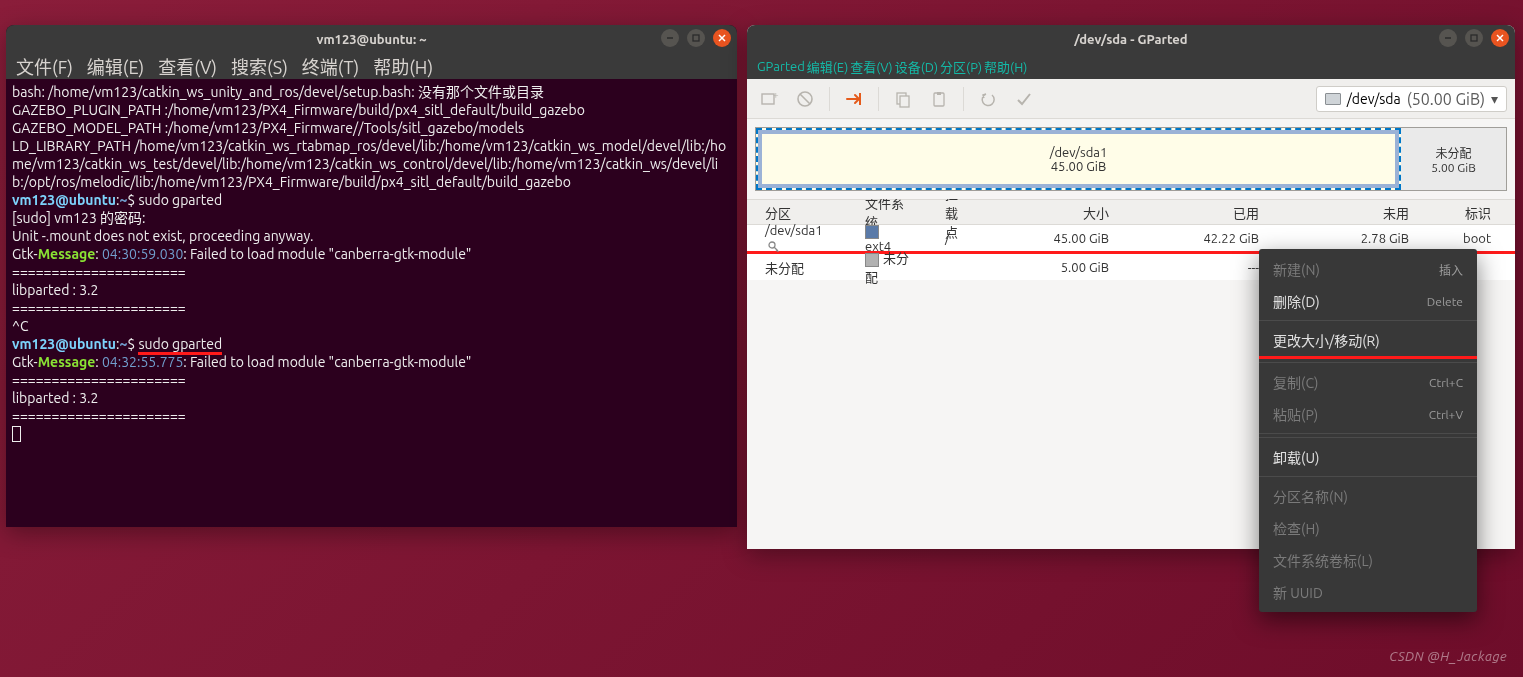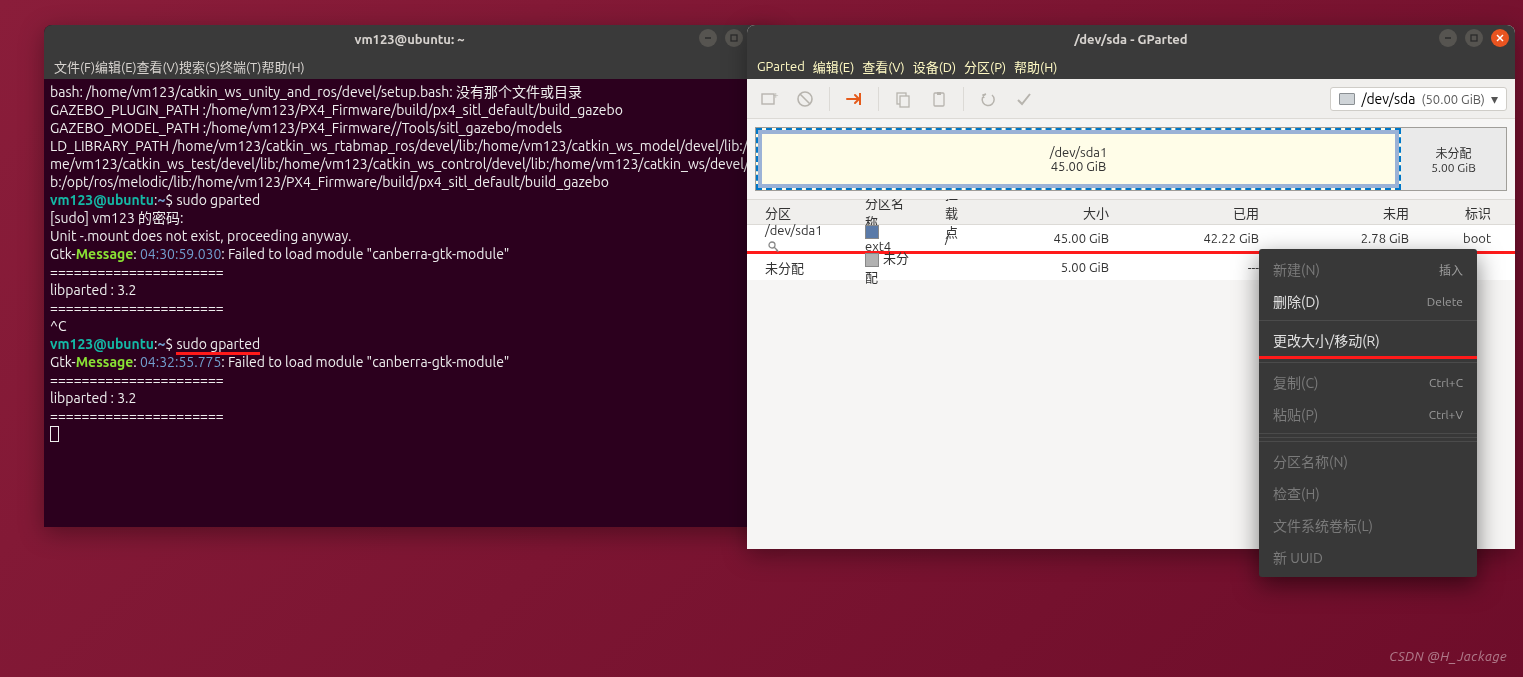--- a/index.html
+++ b/index.html
@@ -1,47 +1,47 @@
 <!DOCTYPE html>
 <html><head>
 <meta charset="utf-8">
 <style>
 * { margin:0; padding:0; box-sizing:border-box; font-family:"Ubuntu","Noto Sans CJK SC",sans-serif; }
 body { width:1523px; height:677px; background:linear-gradient(135deg,#8a1d3a 0%,#6e0d2a 100%); position:relative; overflow:hidden; font-size:14px; }
 
 
-.terminal-window { position:absolute; left:6px; top:25px; width:731px; height:502px; background:#2c001e; border-radius:8px 8px 0 0; box-shadow:0 6px 24px rgba(0,0,0,.35); display:flex; flex-direction:column; overflow:hidden;margin-left:38px; }
+.terminal-window { position:absolute; left:6px; top:25px; width:731px; height:502px; background:#2c001e; border-radius:8px 8px 0 0; box-shadow:0 6px 24px rgba(0,0,0,.35); display:flex; flex-direction:column; overflow:hidden; }
 .term-title-bar { height:28px; background:#3a3a3a; display:flex; align-items:center; justify-content:center; position:relative; color:#d7d3cf; font-size:13px; font-weight:600; }
 .term-title-bar .controls { position:absolute; right:6px; top:4px; display:flex; gap:8px; }
 .ctrl-btn { width:18px; height:18px; border-radius:50%; background:#565450; display:flex; align-items:center; justify-content:center; color:#2b2b2b; font-size:11px; }
 .ctrl-close { background:#e95420; color:#fff; }
-.term-menu { height:26px; background:#3a3a3a; display:flex; align-items:center; padding:0 10px; color:#d7d3cf; font-size:13px; }
+.term-menu { height:26px; background:#3a3a3a; display:flex; align-items:center; gap:14px; padding:0 10px; color:#d7d3cf; font-size:18px; }
 .term-menu span { cursor:pointer; }
 .term-body { flex:1; background:#2c001e; padding:4px 6px; font-family:"Ubuntu Mono","Courier New",monospace; font-size:14px; line-height:18px; color:#eee; white-space:pre-wrap; word-break:break-all; overflow:hidden; }
-.term-body .prompt-user { color:#14b8a6; font-weight:bold; }
+.term-body .prompt-user { color:#7dd3fc; font-weight:bold; }
 .term-body .prompt-path { color:#729fcf; font-weight:bold; }
 .term-body .msg-green { color:#8ae234; font-weight:bold; }
 .term-body .msg-time { color:#729fcf; }
 .red-under { position:relative; }
 .red-under::after{ content:""; position:absolute; left:0; right:0; bottom:-3px; height:3px; background:#ff1a1a; }
 .term-cursor { display:inline-block; width:9px; height:16px; border:1px solid #eee; vertical-align:text-bottom; }
 
 
 .gparted-window { position:absolute; left:747px; top:25px; width:768px; height:524px; background:#f6f5f4; border-radius:8px 8px 0 0; box-shadow:0 6px 24px rgba(0,0,0,.35); display:flex; flex-direction:column; overflow:hidden; }
 .gp-title-bar { height:28px; background:#3a3a3a; display:flex; align-items:center; justify-content:center; position:relative; color:#d7d3cf; font-size:13px; font-weight:600; }
 .gp-title-bar .controls { position:absolute; right:6px; top:4px; display:flex; gap:8px; }
-.gp-menu { height:26px; background:#3a3a3a; display:flex; align-items:center; gap:8px; padding:0 10px; color:#fef9c3; font-size:13px; }
+.gp-menu { height:26px; background:#3a3a3a; display:flex; align-items:center; gap:2px; padding:0 10px; color:#14b8a6; font-size:13px; }
 .gp-menu span{ cursor:pointer; }
 .gp-toolbar { height:40px; background:#f0efed; border-bottom:1px solid #dcdad6; display:flex; align-items:center; padding:0 8px; gap:8px; }
 .tb-btn { width:28px; height:28px; display:flex; align-items:center; justify-content:center; color:#9b9892; border-radius:3px; }
 .tb-btn.active{ color:#e55b1b; }
 .tb-sep { width:1px; height:24px; background:#dcdad6; margin:0 2px; }
 .dev-select{ margin-left:auto; display:flex; align-items:center; gap:6px; border:1px solid #cfcdc8; background:#fff; padding:3px 8px; border-radius:3px; }
 .dev-select .dsk{ width:16px; height:12px; background:#cfd4d8; border:1px solid #8a8f93; border-radius:1px; }
-.dev-select .sz{ color:#5a5a5a; font-size:13px; }
+.dev-select .sz{ color:#5a5a5a; font-size:16px; }
 .dev-select .chev{ color:#555; }
 
 .disk-map { margin:8px; height:64px; border:1px solid #a09e99; display:flex; position:relative; }
 .dmap-main{ flex:0 0 86%; background:#fffde8; border:2px dashed #0077c8; display:flex; flex-direction:column; align-items:center; justify-content:center; font-size:13px; color:#333; outline:4px solid #9bb2d6; outline-offset:-6px; }
 .dmap-un{ flex:1; background:#eaeaea; display:flex; flex-direction:column; align-items:center; justify-content:center; font-size:12px; color:#333; }
 
 .part-table { flex:1; overflow:hidden; }
 .pt-head { display:flex; background:#f0efed; border-top:1px solid #dcdad6; border-bottom:1px solid #dcdad6; height:26px; align-items:center; font-size:13px; color:#333; }
 .pt-head div, .pt-row div{ padding:0 18px; }
 .c-part{ width:100px; }
@@ -216,21 +216,21 @@
     </div>
     <div class="dmap-un">
       <span>未分配</span>
       <span>5.00 GiB</span>
     </div>
   </div>
 
   <div class="part-table">
     <div class="pt-head">
       <div class="c-part">分区</div>
-      <div class="c-fs">分区名称</div>
+      <div class="c-fs">文件系统</div>
       <div class="c-mnt">挂载点</div>
       <div class="c-size">大小</div>
       <div class="c-used">已用</div>
       <div class="c-free">未用</div>
       <div class="c-flag">标识</div>
     </div>
 
     <div class="pt-row sel">
       <div class="c-part"><span>/dev/sda1</span><span class="key-icon"><svg width="13" height="13">
               <circle cx="5" cy="5" r="3" fill="none" stroke="#888" stroke-width="1.3"></circle>
@@ -274,20 +274,23 @@
     <div class="cm-item dis">
       <span>复制(C)</span>
       <span class="sh">Ctrl+C</span>
     </div>
     <div class="cm-item dis">
       <span>粘贴(P)</span>
       <span class="sh">Ctrl+V</span>
     </div>
     <div class="cm-sep"></div>
     <div class="cm-sep"></div>
+    <div class="cm-item">
+      <span>卸载(U)</span>
+    </div>
     <div class="cm-sep"></div>
     <div class="cm-item dis">
       <span>分区名称(N)</span>
     </div>
     <div class="cm-item dis">
       <span>检查(H)</span>
     </div>
     <div class="cm-item dis">
       <span>文件系统卷标(L)</span>
     </div>

